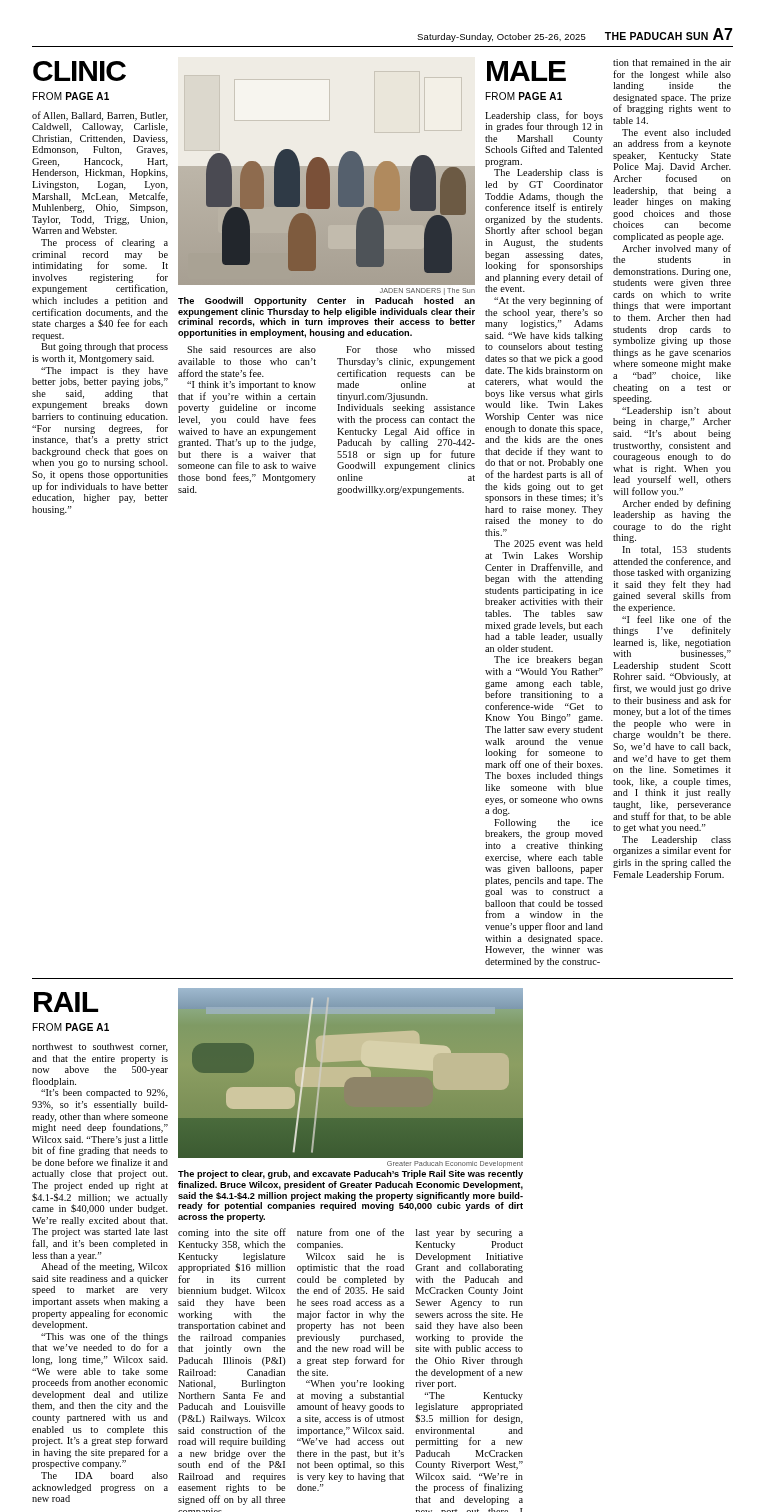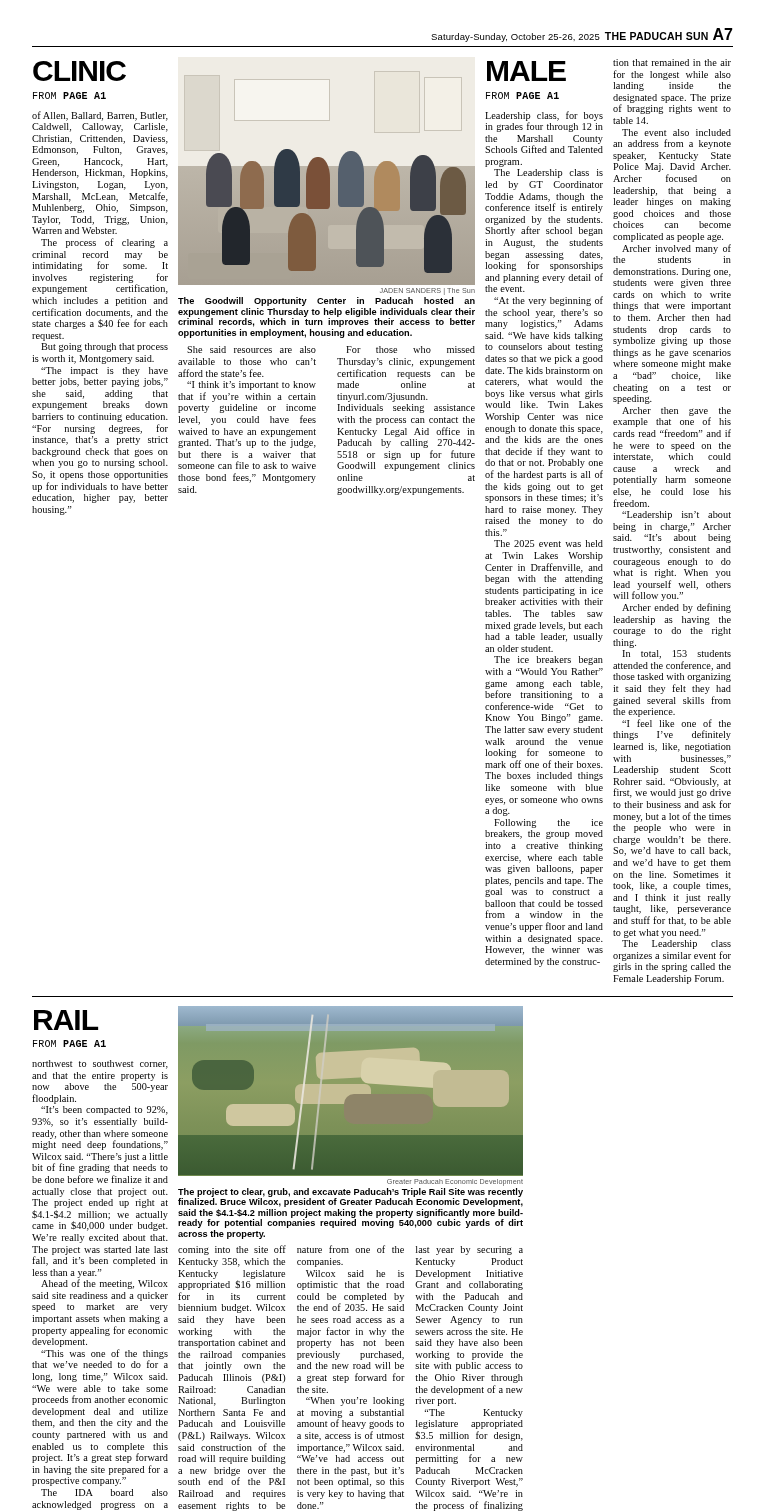--- a/index.html
+++ b/index.html
@@ -12,32 +12,32 @@
   }
   .page{position:relative;width:765px;height:1512px;box-sizing:border-box;padding:0 32px;}
 
   
   .masthead{
     display:flex;justify-content:flex-end;align-items:baseline;
     padding-top:27px;padding-bottom:3px;
     font-family:"Liberation Sans", sans-serif;
   }
   .masthead .date{font-size:9.5px;letter-spacing:.1px;}
-  .masthead .paper{font-size:10.5px;font-weight:bold;margin-left:5px;letter-spacing:.2px;}
+  .masthead .paper{font-size:10.5px;font-weight:bold;margin-left:19px;letter-spacing:.2px;}
   .masthead .pagenum{font-size:16px;font-weight:bold;margin-left:4px;line-height:1;}
   .rule-top{border-top:1px solid #000;margin:0 0 10px 0;}
 
   
   .jumphead{
     font-family:"Liberation Sans", sans-serif;
     font-weight:bold;font-size:30px;line-height:.95;
     letter-spacing:-1px;margin:0 0 5px 0;
   }
   .fromline{
-    font-family:Liberation Mono, monospace;
+    font-family:Liberation Sans, sans-serif;
     font-size:10px;letter-spacing:.2px;margin:0 0 8px 0;
   }
   .fromline b{font-weight:bold;}
   p.body{
     margin:0;
     font-size:10.3px;line-height:11.6px;
     text-align:justify;
     text-indent:9px;
     hyphens:auto;-webkit-hyphens:auto;
   }
@@ -161,21 +161,20 @@
       <p class="body">“At the very beginning of the school year, there’s so many logistics,” Adams said. “We have kids talking to counselors about testing dates so that we pick a good date. The kids brainstorm on caterers, what would the boys like versus what girls would like. Twin Lakes Worship Center was nice enough to donate this space, and the kids are the ones that decide if they want to do that or not. Probably one of the hardest parts is all of the kids going out to get sponsors in these times; it’s hard to raise money. They raised the money to do this.”</p>
       <p class="body">The 2025 event was held at Twin Lakes Worship Center in Draffenville, and began with the attending students participating in ice breaker activities with their tables. The tables saw mixed grade levels, but each had a table leader, usually an older student.</p>
       <p class="body">The ice breakers began with a “Would You Rather” game among each table, before transitioning to a conference-wide “Get to Know You Bingo” game. The latter saw every student walk around the venue looking for someone to mark off one of their boxes. The boxes included things like someone with blue eyes, or someone who owns a dog.</p>
       <p class="body">Following the ice breakers, the group moved into a creative thinking exercise, where each table was given balloons, paper plates, pencils and tape. The goal was to construct a balloon that could be tossed from a window in the venue’s upper floor and land within a designated space. However, the winner was determined by the construc-</p>
     </div>
 
     <div class="col c4">
       <p class="body noind">tion that remained in the air for the longest while also landing inside the designated space. The prize of bragging rights went to table 14.</p>
       <p class="body">The event also included an address from a keynote speaker, Kentucky State Police Maj. David Archer. Archer focused on leadership, that being a leader hinges on making good choices and those choices can become complicated as people age.</p>
       <p class="body">Archer involved many of the students in demonstrations. During one, students were given three cards on which to write things that were important to them. Archer then had students drop cards to symbolize giving up those things as he gave scenarios where someone might make a “bad” choice, like cheating on a test or speeding.</p>
-      <p class="body">Archer then gave the example that one of his cards read “freedom” and if he were to speed on the interstate, which could cause a wreck and potentially harm someone else, he could lose his freedom.</p>
       <p class="body">“Leadership isn’t about being in charge,” Archer said. “It’s about being trustworthy, consistent and courageous enough to do what is right. When you lead yourself well, others will follow you.”</p>
       <p class="body">Archer ended by defining leadership as having the courage to do the right thing.</p>
       <p class="body">In total, 153 students attended the conference, and those tasked with organizing it said they felt they had gained several skills from the experience.</p>
       <p class="body">“I feel like one of the things I’ve definitely learned is, like, negotiation with businesses,” Leadership student Scott Rohrer said. “Obviously, at first, we would just go drive to their business and ask for money, but a lot of the times the people who were in charge wouldn’t be there. So, we’d have to call back, and we’d have to get them on the line. Sometimes it took, like, a couple times, and I think it just really taught, like, perseverance and stuff for that, to be able to get what you need.”</p>
       <p class="body">The Leadership class organizes a similar event for girls in the spring called the Female Leadership Forum.</p>
     </div>
   </div>
 
   <hr class="secdiv">
 

